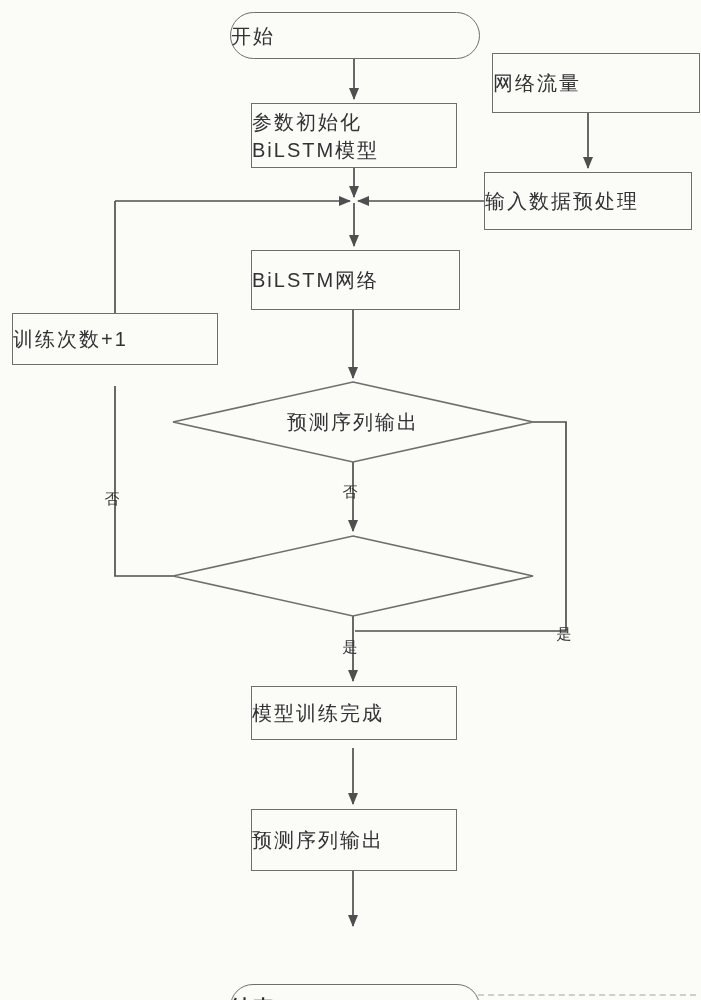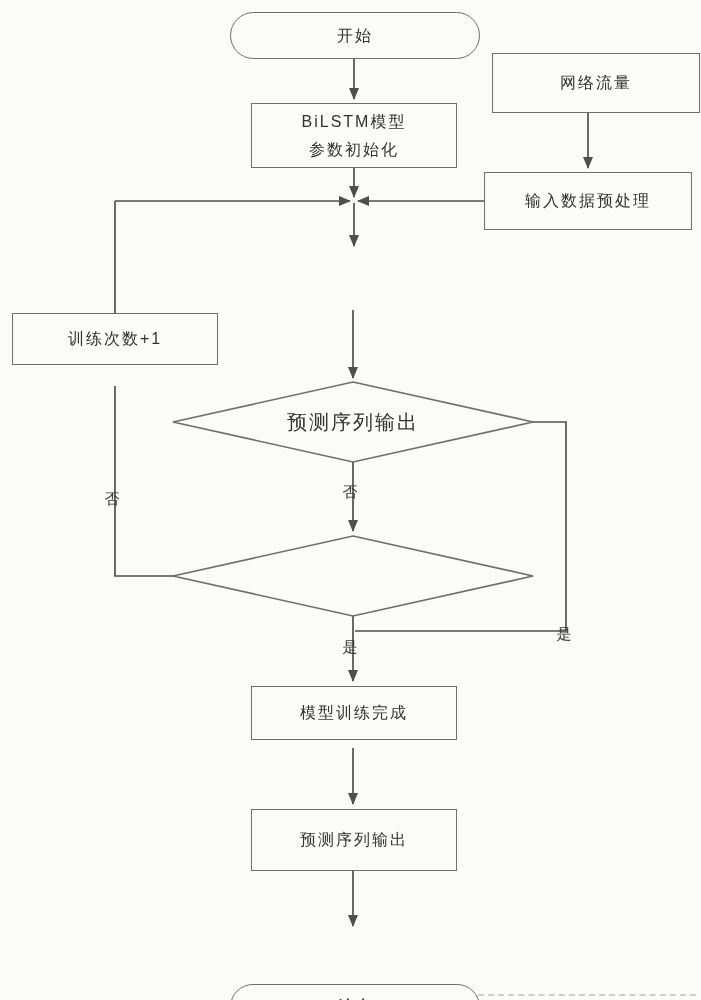--- a/index.html
+++ b/index.html
@@ -33,23 +33,23 @@
     stroke-width: 1.6;
     fill: var(--bg);
   }
   marker path { fill: var(--line); }
   .node {
     position: absolute;
     border: 1.6px solid var(--border);
     background: var(--bg);
     display: flex;
     flex-direction: column;
-    align-items: center;
+    align-items: flex-start;
     justify-content: center;
-    font-size: 16px;
+    font-size: 20px;
     letter-spacing: 2px;
     color: var(--text);
     line-height: 28px;
     white-space: nowrap;
   }
   .stadium { border-radius: 24px; }
   .dlabel {
     position: absolute;
     transform: translate(-50%, -50%);
     font-size: 20px;
@@ -118,28 +118,31 @@
 
   <div class="node stadium" style="left:230px; top:12px; width:250px; height:47px;">
     <span>开始</span>
   </div>
 
   <div class="node" style="left:465px; top:53px; width:208px; height:60px;margin-left:27px;">
     <span>网络流量</span>
   </div>
 
   <div class="node" style="left:251px; top:103px; width:206px; height:65px;">
+    <span>参数初始化</span>
     <span>BiLSTM模型</span>
-    <span>参数初始化</span>
   </div>
 
   <div class="node" style="left:484px; top:172px; width:208px; height:58px;">
     <span>输入数据预处理</span>
   </div>
 
+  <div class="node" style="left:251px; top:250px; width:209px; height:60px;">
+    <span>BiLSTM网络</span>
+  </div>
 
   <div class="node" style="left:12px; top:313px; width:206px; height:52px;">
     <span>训练次数+1</span>
   </div>
 
   <span class="dlabel" style="left:353px; top:422px;">预测序列输出</span>
 
 
   <div class="node" style="left:251px; top:686px; width:206px; height:54px;">
     <span>模型训练完成</span>

